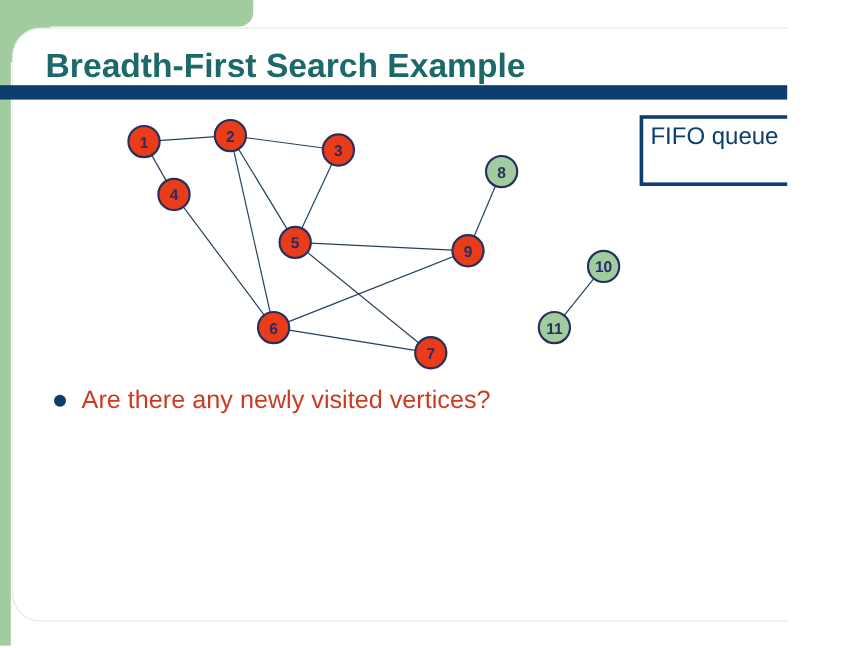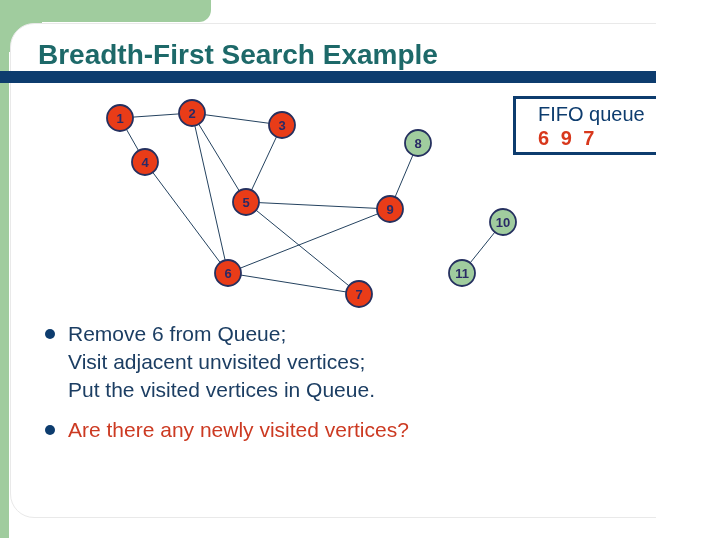--- a/index.html
+++ b/index.html
@@ -47,25 +47,25 @@
   .title-bar {
     position: absolute; left: 0; top: 71px;
     width: 697px; height: 12px;
     background: var(--bar_navy);
   }
   .graph-svg {
     position: absolute; left: 0; top: 0;
     width: 720px; height: 540px;
   }
   .fifo-box {
-    position: absolute; left: 513px; top: 96px;
+    position: absolute; left: 533px; top: 96px;
     width: 121px; height: 50px;
     background: #ffffff;
     border: 3px solid var(--bar_navy);
-    padding-left: 22px; padding-top: 3px;
+    padding-left: 6px; padding-top: 3px;
   }
   .fifo-label {
     font-size: 20px; line-height: 24px;
     color: var(--bar_navy);
     white-space: nowrap;
   }
   .fifo-contents {
     font-size: 20px; line-height: 24px;
     font-weight: bold;
     color: var(--queue_number_red);
@@ -140,29 +140,22 @@
       <circle cx="390" cy="209" r="13" fill="#e93c18" stroke="#25305f" stroke-width="1.8"></circle>
       <text x="390" y="209" text-anchor="middle" dominant-baseline="central" dy="0.5" fill="#2a2a66" font-size="13" font-weight="bold" font-family="&quot;Liberation Sans&quot;, sans-serif">9</text>
       <circle cx="503" cy="222" r="13" fill="#a0cc9e" stroke="#25305f" stroke-width="1.8"></circle>
       <text x="503" y="222" text-anchor="middle" dominant-baseline="central" dy="0.5" fill="#2a2a66" font-size="13" font-weight="bold" font-family="&quot;Liberation Sans&quot;, sans-serif">10</text>
       <circle cx="462" cy="273" r="13" fill="#a0cc9e" stroke="#25305f" stroke-width="1.8"></circle>
       <text x="462" y="273" text-anchor="middle" dominant-baseline="central" dy="0.5" fill="#2a2a66" font-size="13" font-weight="bold" font-family="&quot;Liberation Sans&quot;, sans-serif">11</text>
     </svg>
 
   <div class="fifo-box">
     <div class="fifo-label">FIFO queue</div>
-    <div class="fifo-contents">6 9 7</div>
   </div>
 
   <ul class="bullet-list">
-    <li class="bullet-item">
-      <span class="bullet-dot"></span>
-      <div>Remove 6 from Queue;</div>
-      <div>Visit adjacent unvisited vertices;</div>
-      <div>Put the visited vertices in Queue.</div>
-    </li>
     <li class="bullet-item highlight">
       <span class="bullet-dot"></span>
       <div>Are there any newly visited vertices?</div>
     </li>
   </ul>
 
 </div>
 
 </body></html>

